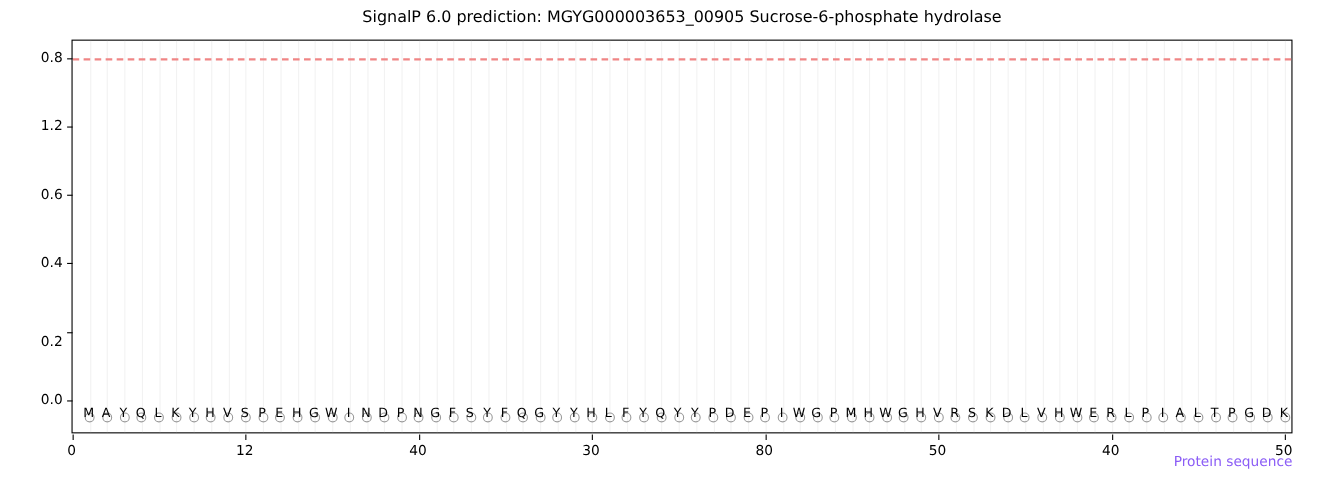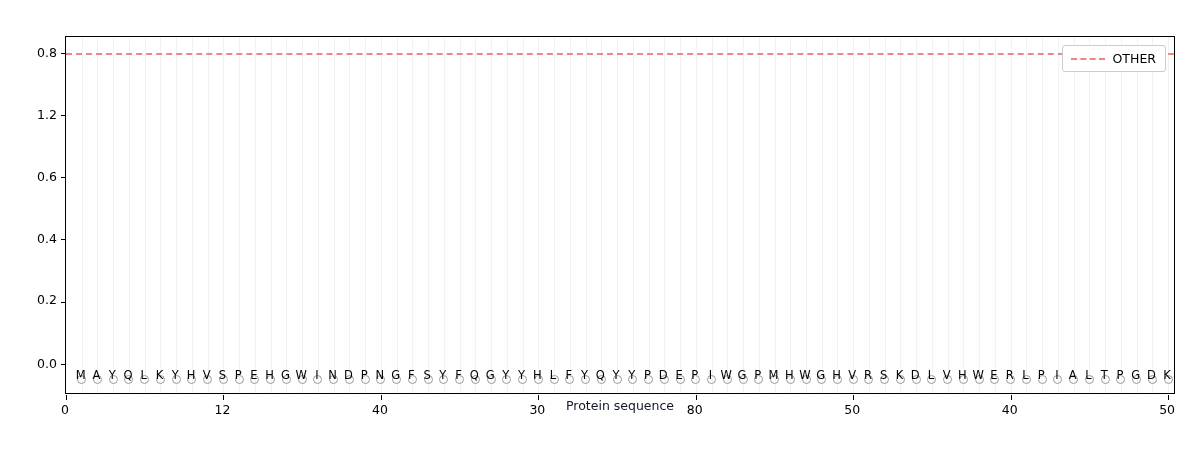--- a/index.html
+++ b/index.html
@@ -57,44 +57,45 @@
 
   
   .xtick{
     position:absolute;top:358px;width:0;height:5px;border-left:1.1px solid #000;
   }
   .xlab{
     position:absolute;top:366px;font-size:12.5px;color:#000;
     transform:translateX(-50%);white-space:nowrap;
   }
   #xtitle{
-    position:absolute;left:65px;top:398px;width:1110px;text-align:center;
-    font-size:12.5px;color:#0f172a;
+    position:absolute;left:65px;top:412px;width:1110px;text-align:right;
+    font-size:12.5px;color:#8b5cf6;
   }
 
   
   #legend{
     position:absolute;right:8px;top:8px;
     background:#ffffff;border:1px solid #cccccc;border-radius:3px;
     padding:5px 9px 5px 8px;display:flex;align-items:center;gap:8px;
   }
   #legend-swatch{
     display:inline-block;width:34px;height:0;border-top:2px dashed #f08585;
   }
   #legend-label{font-size:12.5px;color:#000;white-space:nowrap;}
 </style>
 </head>
 <body>
 
 <div id="figure">
 
+  <div id="title">SignalP 6.0 prediction: MGYG000003653_00905 Sucrose-6-phosphate hydrolase</div>
 
   <div id="ylabels" style="top: 0px; left: 0px; width: 1200px; height: 450px;">
       <div class="ylab" style="top: 362.87px; right: 1143px; position: absolute;">0.0</div>
-      <div class="ylab" style="top: 299px; right: 1143px; position: absolute;">0.2</div>
+      <div class="ylab" style="top: 310px; right: 1143px; position: absolute;">0.2</div>
       <div class="ylab" style="top: 238.348px; right: 1143px; position: absolute;">0.4</div>
       <div class="ylab" style="top: 176.087px; right: 1143px; position: absolute;">0.6</div>
       <div class="ylab" style="top: 113.826px; right: 1143px; position: absolute;">1.2</div>
       <div class="ylab" style="top: 51.5652px; right: 1143px; position: absolute;">0.8</div>
     </div>
 
   <div id="axes">
     <div id="plotinner">
       <div id="gridlayer">
           <div class="vgrid" style="left: 15.7447px;"></div>
@@ -236,24 +237,20 @@
           <div class="marker" style="left: 1007.66px; top: 342.435px;"></div>
           <div class="marker" style="left: 1023.4px; top: 342.435px;"></div>
           <div class="marker" style="left: 1039.15px; top: 342.435px;"></div>
           <div class="marker" style="left: 1054.89px; top: 342.435px;"></div>
           <div class="marker" style="left: 1070.64px; top: 342.435px;"></div>
           <div class="marker" style="left: 1086.38px; top: 342.435px;"></div>
           <div class="marker" style="left: 1102.13px; top: 342.435px;"></div>
         </div>
     </div>
 
-    <div id="legend">
-      <span id="legend-swatch"></span>
-      <span id="legend-label">OTHER</span>
-    </div>
   <div class="ytick" style="top: 326.87px;"></div>
       <div class="ytick" style="top: 264.609px;"></div>
       <div class="ytick" style="top: 202.348px;"></div>
       <div class="ytick" style="top: 140.087px;"></div>
       <div class="ytick" style="top: 77.8261px;"></div>
       <div class="ytick" style="top: 15.5652px;"></div>
       <div class="xtick" style="left: 0px;"></div>
       <div class="xtick" style="left: 157.447px;"></div>
       <div class="xtick" style="left: 314.894px;"></div>
       <div class="xtick" style="left: 472.34px;"></div>

